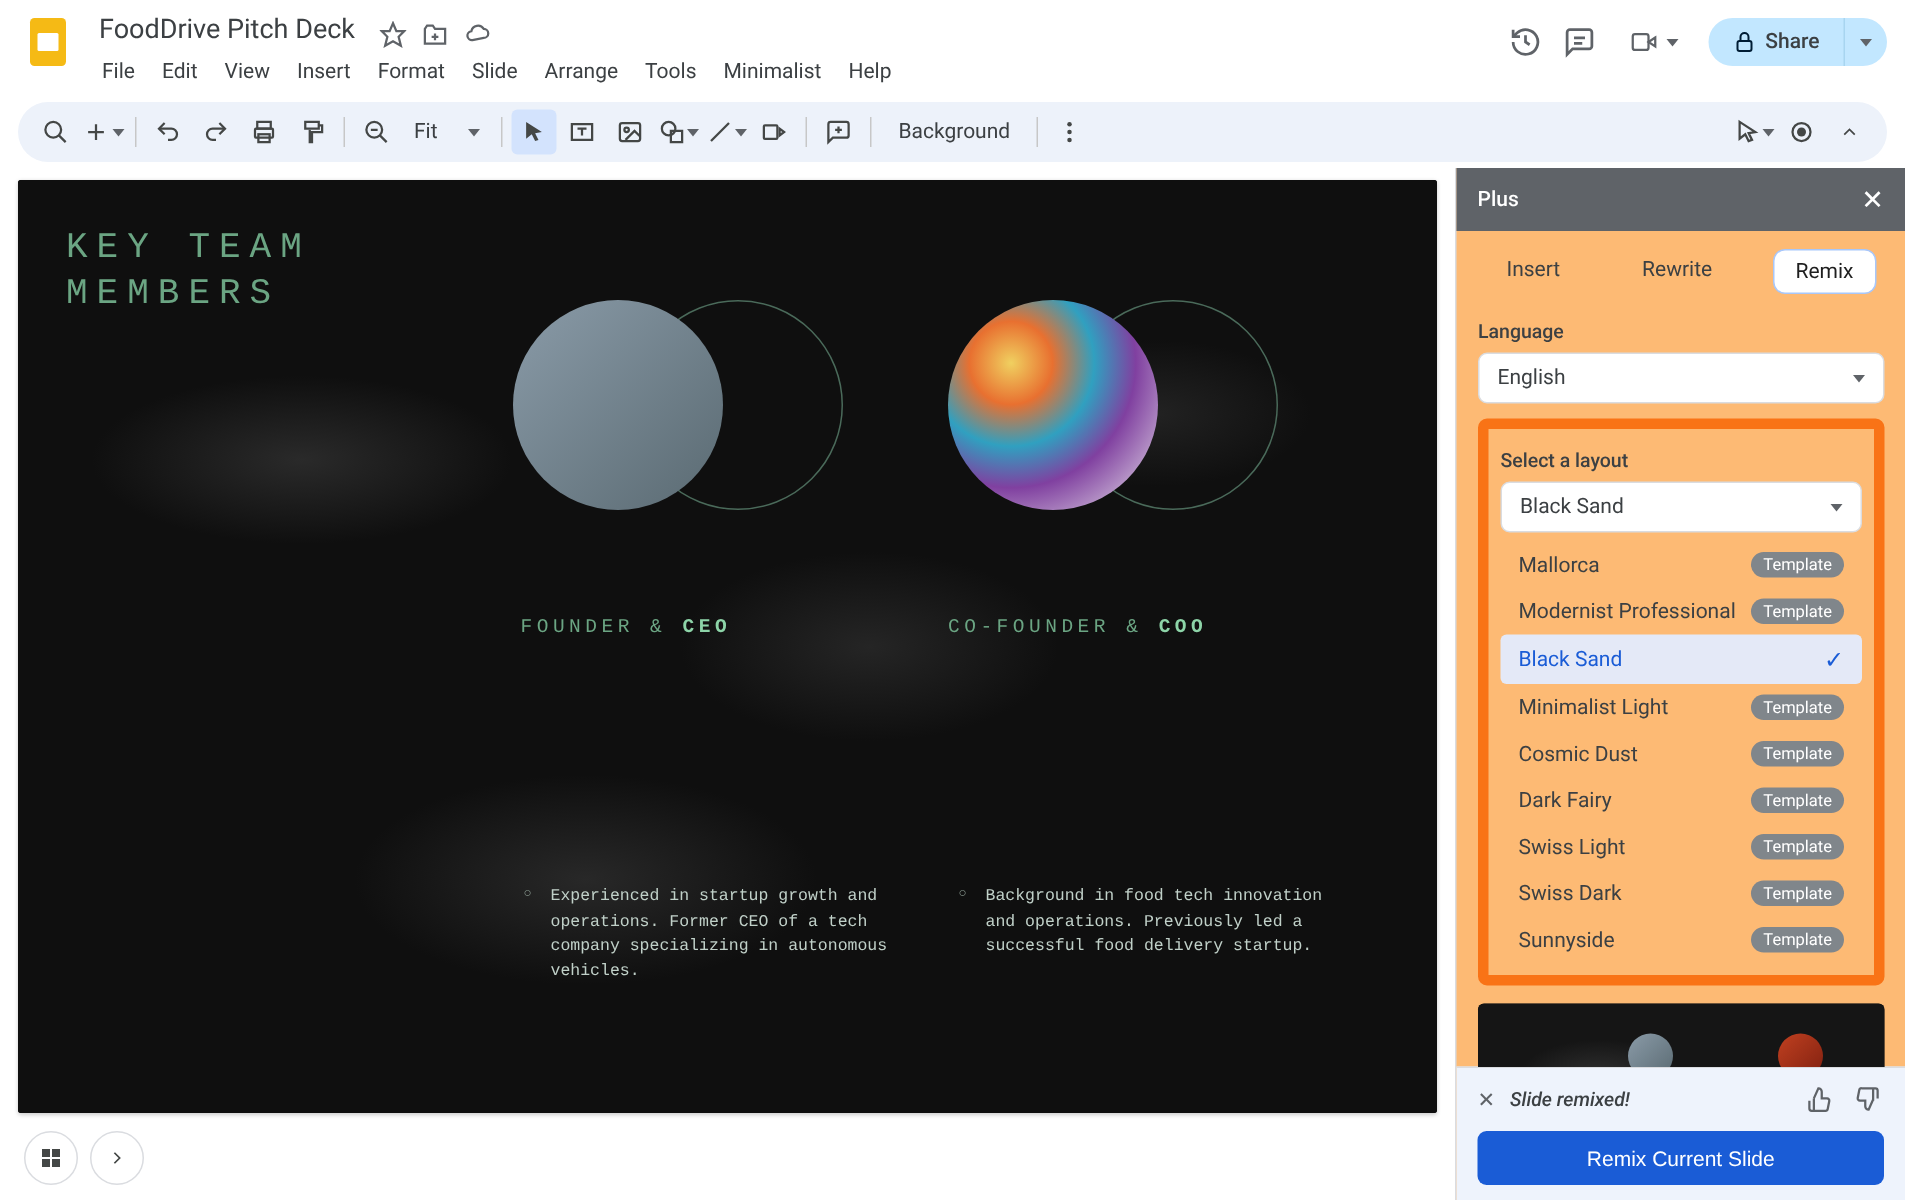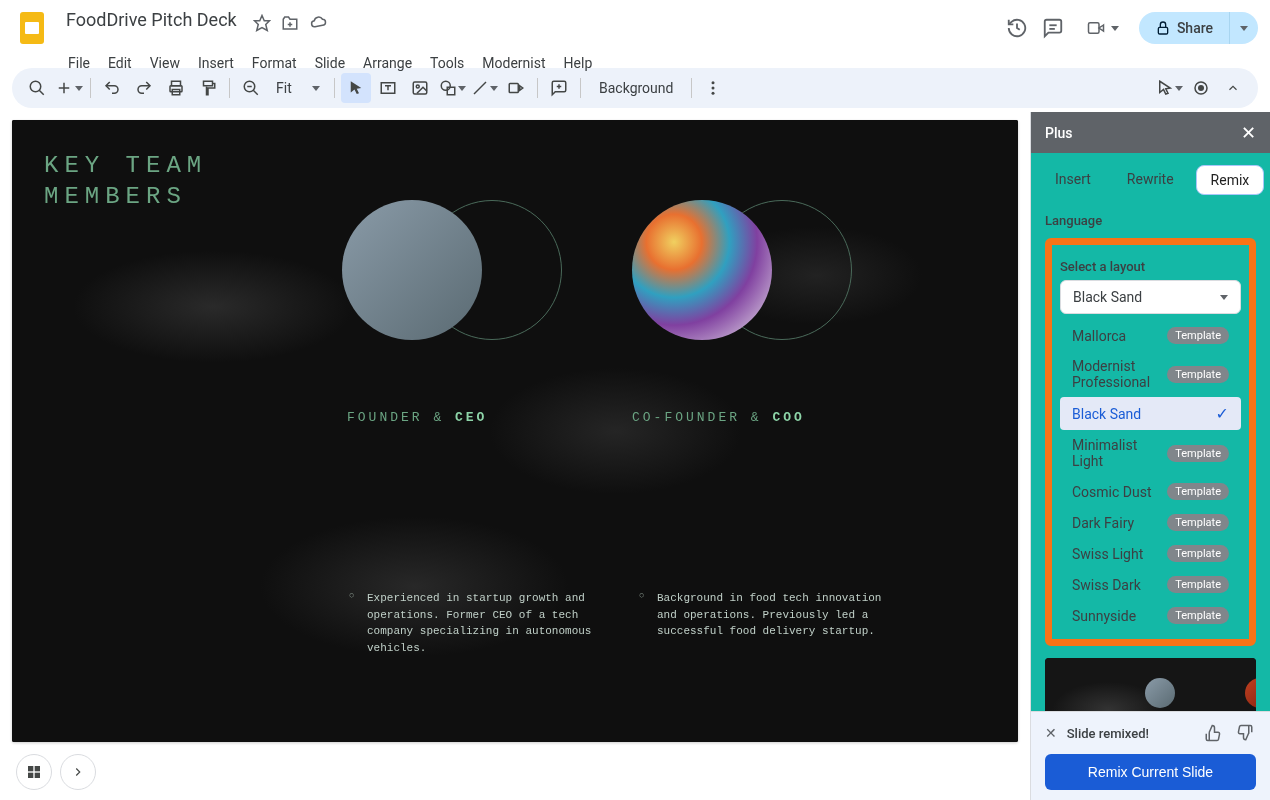--- a/index.html
+++ b/index.html
@@ -6,21 +6,21 @@
 body { font-family: 'Google Sans', Roboto, Arial, sans-serif; font-size: 14px; color: #3c4043; background: #fff; width: 1270px; height: 800px; overflow: hidden; }
 
 
 .header { display: flex; align-items: flex-start; padding: 8px 12px 0 12px; height: 64px; }
 .logo { width: 40px; height: 40px; margin-right: 8px; display: flex; align-items: center; justify-content: center; }
 .logo svg { width: 28px; height: 36px; }
 .title-area { flex: 1; }
 .title-row { display: flex; align-items: flex-end; gap: 10px; height: 24px; }
 .doc-title { font-size: 18px; color: #3c4043; padding: 2px 6px; }
 .title-icon { width: 18px; height: 18px; color: #5f6368; display: flex; align-items: center; }
-.menu-row { display: flex; gap: 2px; margin-top: 19px; }
+.menu-row { display: flex; gap: 2px; margin-top: 4px; }
 .menu-item { padding: 4px 8px; font-size: 14px; color: #3c4043; border-radius: 4px; cursor: pointer; }
 .header-actions { display: flex; align-items: center; gap: 12px; margin-top: 4px; }
 .header-icon { width: 24px; height: 24px; color: #5f6368; display: flex; align-items: center; justify-content: center; cursor: pointer; }
 .rec-btn { display: flex; align-items: center; gap: 4px; padding: 6px 8px; border-radius: 20px; cursor: pointer; }
 .slideshow-group { display: flex; border: 1px solid #747775; border-radius: 20px; overflow: hidden; }
 .slideshow-btn { padding: 8px 18px; font-size: 14px; font-weight: 500; background: #fff; cursor: pointer; }
 .slideshow-drop { padding: 8px 10px; border-left: 1px solid #747775; cursor: pointer; display: flex; align-items: center; }
 .share-group { display: flex; background: #c2e7ff; border-radius: 20px; overflow: hidden; }
 .share-btn { padding: 8px 16px; font-size: 14px; font-weight: 500; display: flex; align-items: center; gap: 6px; cursor: pointer; }
 .share-drop { padding: 8px 10px; border-left: 1px solid #a8d5f0; cursor: pointer; display: flex; align-items: center; }
@@ -50,21 +50,21 @@
 .role1 { left: 335px; }
 .role2 { left: 620px; }
 .member-desc { position: absolute; top: 470px; width: 230px; font-family: 'Courier New', monospace; font-size: 11px; line-height: 1.5; color: #c0d0c8; }
 .desc1 { left: 355px; }
 .desc2 { left: 645px; }
 .member-desc::before { content: "○"; position: absolute; left: -18px; color: #8a9a90; font-size: 9px; }
 .strip-bar { display: flex; align-items: center; gap: 8px; padding: 10px 4px 0 4px; height: 50px; }
 .strip-btn { width: 36px; height: 36px; border: 1px solid #dadce0; border-radius: 18px; display: flex; align-items: center; justify-content: center; cursor: pointer; color: #444746; }
 
 
-.side-panel { width: 240px; border-left: 1px solid #dadce0; display: flex; flex-direction: column; background: #14b8a6; }
+.side-panel { width: 300px; border-left: 1px solid #dadce0; display: flex; flex-direction: column; background: #fdba74; }
 .panel-header { background: #5f6368; color: #fff; padding: 10px 14px; display: flex; justify-content: space-between; align-items: center; font-size: 14px; font-weight: 500; }
 .panel-close { cursor: pointer; font-size: 18px; color:#fff; }
 .panel-tabs { display: flex; justify-content: space-around; padding: 12px 10px; gap: 8px; }
 .panel-tab { padding: 6px 14px; font-size: 14px; border-radius: 8px; cursor: pointer; color:#3c4043;}
 .panel-tab.active { border: 1px solid #a8c7fa; background: #fff; color: #1f1f1f; }
 .panel-body { padding: 0 14px; flex: 1; overflow-y: auto; }
 .field-label { font-size: 13px; font-weight: 500; margin: 6px 0; }
 .select-box { border: 1px solid #dadce0; border-radius: 6px; padding: 8px 12px; display: flex; justify-content: space-between; align-items: center; font-size: 14px; cursor: pointer; background: #fff; }
 .highlight-box { border: 7px solid #f97316; border-radius: 6px; padding: 8px; margin-top: 10px; }
 .layout-list { margin-top: 6px; }
@@ -74,21 +74,21 @@
 .check-icon { color: #1a5cd6; font-size: 16px; }
 .preview-thumb { margin: 12px 0 0 0; height: 130px; background: #1a1a1a; border-radius: 4px; position: relative; overflow:hidden;}
 .preview-thumb::before{content:"";position:absolute;inset:0;background:radial-gradient(ellipse 80px 40px at 30% 40%, #333 0%, transparent 70%), radial-gradient(ellipse 70px 35px at 70% 60%, #2a2a2a 0%, transparent 70%), #151515;}
 .preview-thumb .pv-circle{position:absolute;width:30px;height:30px;border-radius:50%;top:20px;}
 .preview-thumb .pv-c1{left:100px;background:linear-gradient(135deg,#8a9ba8,#5a6a72);}
 .preview-thumb .pv-c2{left:200px;background:linear-gradient(135deg,#c04020,#802010);}
 
 .panel-footer { border-top: 1px solid #dadce0; padding: 10px 14px; background: #eef3fc; }
 .status-row { display: flex; align-items: center; gap: 10px; margin-bottom: 10px; }
 .status-close { cursor: pointer; color: #5f6368; }
-.status-text { flex: 1; font-size: 13px; font-weight: 500; }
+.status-text { flex: 1; font-size: 13px; font-weight: 500; font-style: italic; }
 .thumb-btn { width: 22px; height: 22px; color: #5f6368; cursor: pointer; display:flex;align-items:center;justify-content:center;}
 .remix-btn { width: 100%; background: #1a5cd6; color: #fff; border: none; padding: 10px; border-radius: 6px; font-size: 14px; font-weight: 500; cursor: pointer; }
 
 .chevron { display:inline-block; width:0;height:0;border-left:4px solid transparent;border-right:4px solid transparent;border-top:5px solid #5f6368;}
 svg{display:block;}
 </style>
 </head>
 <body>
 
 <div class="header">
@@ -120,21 +120,21 @@
     </div>
     <div class="menu-row">
       <span class="menu-item">File</span>
       <span class="menu-item">Edit</span>
       <span class="menu-item">View</span>
       <span class="menu-item">Insert</span>
       <span class="menu-item">Format</span>
       <span class="menu-item">Slide</span>
       <span class="menu-item">Arrange</span>
       <span class="menu-item">Tools</span>
-      <span class="menu-item">Modernist</span>
+      <span class="menu-item">Minimalist</span>
       <span class="menu-item">Help</span>
     </div>
   </div>
   <div class="header-actions">
     <div class="header-icon">
         <svg width="22" height="22" viewBox="0 0 24 24" fill="none" stroke="#5f6368" stroke-width="2">
           <path d="M3 12a9 9 0 1 0 3-6.7L3 8"></path>
           <polyline points="3 3 3 8 8 8"></polyline>
           <polyline points="12 7 12 12 15 14"></polyline>
         </svg>
@@ -335,20 +335,24 @@
       <span>Plus</span>
       <span class="panel-close">✕</span>
     </div>
     <div class="panel-tabs">
       <div class="panel-tab">Insert</div>
       <div class="panel-tab">Rewrite</div>
       <div class="panel-tab active">Remix</div>
     </div>
     <div class="panel-body">
       <div class="field-label">Language</div>
+      <div class="select-box">
+        <span>English</span>
+        <span class="chevron"></span>
+      </div>
 
       <div class="highlight-box">
         <div class="field-label">Select a layout</div>
         <div class="select-box">
           <span>Black Sand</span>
           <span class="chevron"></span>
         </div>
         <div class="layout-list" id="layout-list">
             <div class="layout-item">
               <span>Mallorca</span>

